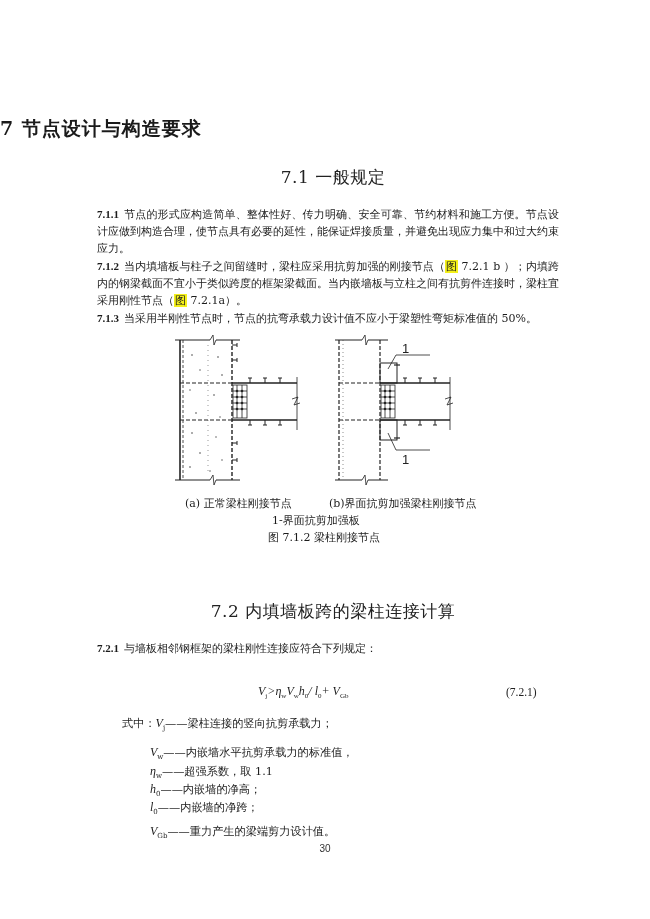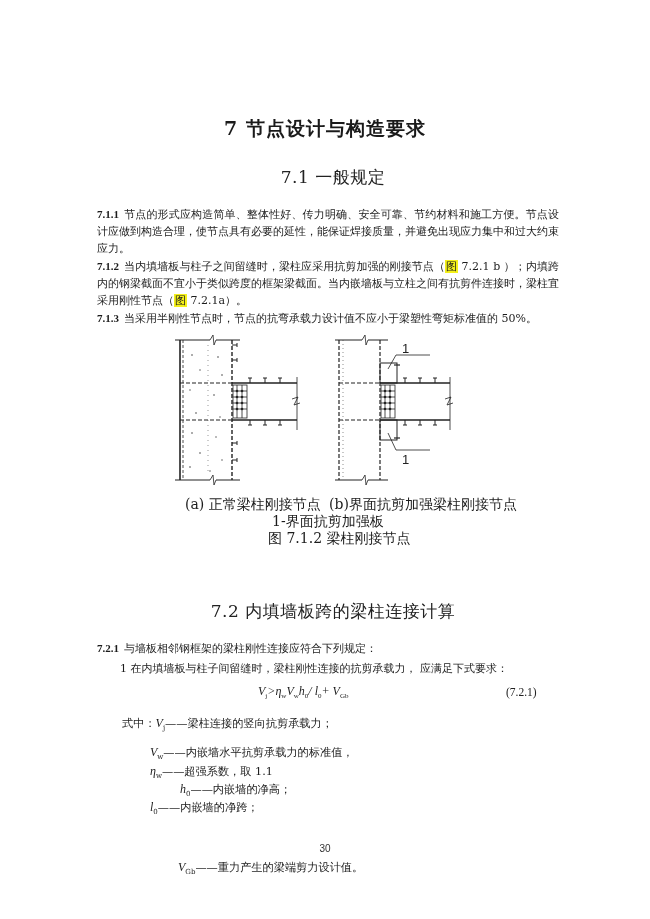--- a/index.html
+++ b/index.html
@@ -1,28 +1,28 @@
 <!DOCTYPE html>
 <html><head>
 <meta charset="utf-8">
 <style>
   html, body { margin: 0; padding: 0; background: #ffffff; }
   body { width: 650px; height: 919px; position: relative; overflow: hidden;
          font-family: "DejaVu Serif", "Liberation Serif", serif; color: #1a1a1a; }
   .page { position: absolute; left: 0; top: 0; width: 650px; height: 919px; }
-  .chapter-title { position: absolute; top: 116px; left: 0; width: 650px; text-align: center;
+  .chapter-title { position: absolute; top: 116px; left: 0; width: 650px; 
                    font-size: 19px; font-weight: bold; letter-spacing: 1px; }
   .section-title { position: absolute; left: 0; width: 650px; text-align: center;
                    font-size: 17px; font-weight: normal; color: #222; letter-spacing: 0.5px; padding-left: 8px; }
   .para { position: absolute; left: 97px; width: 462px; font-size: 11px; line-height: 17px;
           color: #1c1c1c; text-align: justify; }
   .para .num { font-family: "Liberation Serif", serif; font-weight: bold; margin-right: 5px; }
   .hl { background: #f4f01a; padding: 0 1px; }
   .fig { position: absolute; }
-  .caption { position: absolute; font-size: 14px; color: #1c1c1c; white-space: nowrap; }
+  .caption { position: absolute; font-size: 11px; color: #1c1c1c; white-space: nowrap; }
   .formula { position: absolute; font-family: "Liberation Serif", serif; font-style: italic;
              font-size: 12px; color: #222; }
   .eqno { position: absolute; font-family: "Liberation Serif", serif; font-size: 11.5px; color: #222; padding-left: 21px; }
   .defline { position: absolute; left: 150px; font-size: 11.2px; color: #1c1c1c; white-space: nowrap; }
   .defline .sym { font-family: "Liberation Serif", serif; font-style: italic; font-size: 12px; }
   .defline sub { font-size: 7px; font-style: normal; }
   .pagenum { position: absolute; top: 843px; left: 0; width: 650px; text-align: center;
              font-family: "Liberation Sans", sans-serif; font-size: 10px; color: #333; }
 </style>
 </head>
@@ -201,40 +201,39 @@
   <div class="caption" style="top:496px; left:329px;">(b)界面抗剪加强梁柱刚接节点</div>
   <div class="caption" style="top:513px; left:272px;">1-界面抗剪加强板</div>
   <div class="caption" style="top:530px; left:268px;">图 7.1.2  梁柱刚接节点</div>
 
   <div class="section-title" style="top:600px;">7.2  内填墙板跨的梁柱连接计算</div>
 
   <div class="para" style="top:640px;">
     <span class="num">7.2.1</span><span>与墙板相邻钢框架的梁柱刚性连接应符合下列规定：</span>
   </div>
 
-  <div class="para" style="top:660px; left:120px; width:440px;">1   在内填墙板与柱子间留缝时，梁柱刚性连接的抗剪承载力，  应满足下式要求：</div>
 
   <div class="formula" style="top:684px; left:258px;">
     V<sub style="font-size:7px;font-style:normal;">j</sub>&gt;η<sub style="font-size:7px;font-style:normal;">w</sub>V<sub style="font-size:7px;font-style:normal;">w</sub>h<sub style="font-size:7px;font-style:normal;">0</sub>/ l<sub style="font-size:7px;font-style:normal;">0</sub>+ V<sub style="font-size:7px;font-style:normal;">Gb</sub>
   </div>
   <div class="eqno" style="top:686px; left:485px;">(7.2.1)</div>
 
   <div class="defline" style="top:716px; left:122px;">
     <span>式中：</span><span class="sym">V</span><sub>j</sub><span>——梁柱连接的竖向抗剪承载力；</span>
   </div>
   <div class="defline" style="top:745px;">
     <span class="sym">V</span><sub>w</sub><span>——内嵌墙水平抗剪承载力的标准值，</span>
   </div>
   <div class="defline" style="top:764px;">
     <span class="sym">η</span><sub>w</sub><span>——超强系数，取 1.1</span>
   </div>
-  <div class="defline" style="top:782px;margin-left:30px;">
+  <div class="defline" style="top:782px;">
     <span class="sym">h</span><sub>0</sub><span>——内嵌墙的净高；</span>
   </div>
   <div class="defline" style="top:800px;text-align:right;">
     <span class="sym">l</span><sub>0</sub><span>——内嵌墙的净跨；</span>
   </div>
-  <div class="defline" style="top:860px;margin-left:28px;">
+  <div class="defline" style="top:824px;">
     <span class="sym">V</span><sub>Gb</sub><span>——重力产生的梁端剪力设计值。</span>
   </div>
 
   <div class="pagenum">30</div>
 </div>
 
 </body></html>

